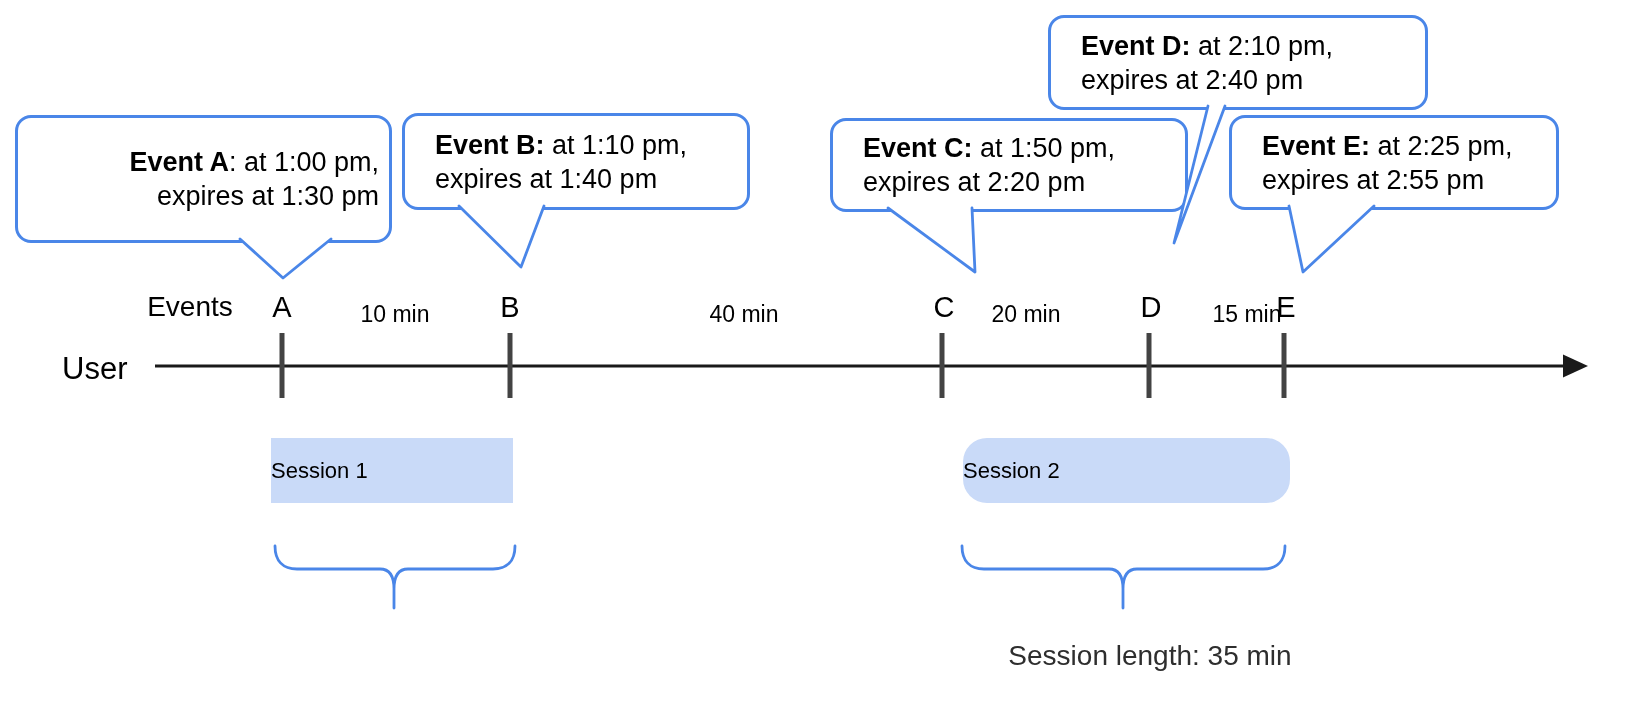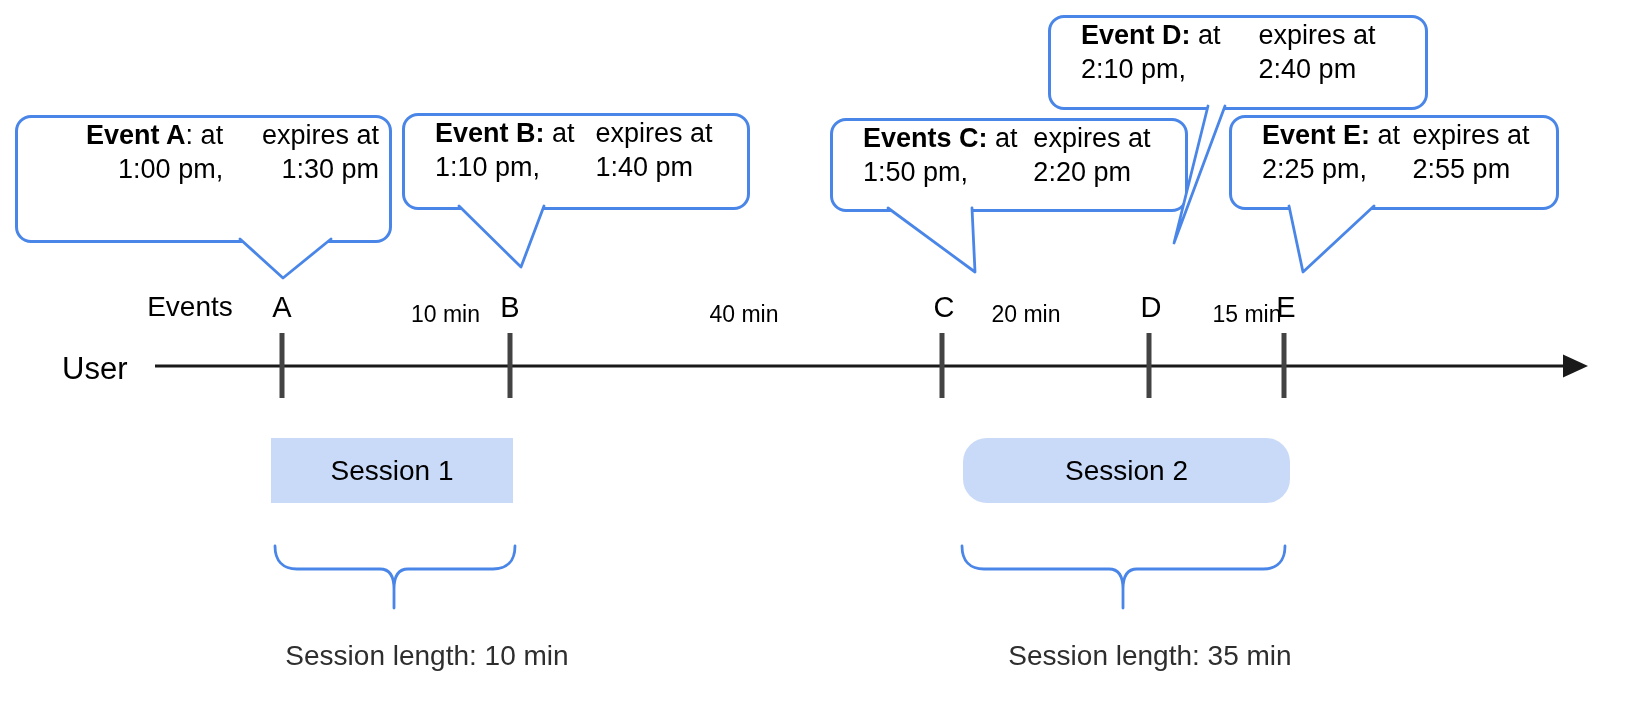--- a/index.html
+++ b/index.html
@@ -11,39 +11,39 @@
     color:#000;
     overflow:hidden;
   }
   .bubble{
     position:absolute;
     box-sizing:border-box;
     background:#ffffff;
     border:3px solid #4a86e8;
     border-radius:16px;
     display:flex;
-    flex-direction:row;
+    flex-direction:column;
     justify-content:center;
     padding:0 10px 0 30px;
     font-size:27px;
     line-height:34px;
     z-index:1;
   }
   .bubble .b{font-weight:bold;}
   .lbl{position:absolute;z-index:2;white-space:nowrap;}
   .letter{font-size:29px;line-height:30px;width:60px;text-align:center;}
   .interval{font-size:23px;line-height:24px;width:110px;text-align:center;}
   .events-label{font-size:28px;line-height:30px;width:100px;text-align:center;}
   .user-label{font-size:31px;line-height:32px;}
   .session-box{
     position:absolute;
     box-sizing:border-box;
     background:#c9daf8;
-    display:flex;align-items:center;justify-content:center;
-    font-size:28px;
+    display:flex;align-items:center;
+    font-size:22px;
     z-index:2;
   }
   .session-length{
     position:absolute;
     width:400px;text-align:center;
     font-size:28px;line-height:30px;
     color:#2e2e2e;
     z-index:2;
   }
   #overlay{position:absolute;left:0;top:0;z-index:3;pointer-events:none;}
@@ -57,21 +57,21 @@
     <div><span class="b">Event A</span><span>: at 1:00 pm,</span></div>
     <div>expires at 1:30 pm</div>
   </div>
 
   <div class="bubble" style="left:402px;top:113px;width:348px;height:97px;">
     <div><span class="b">Event B:</span><span> at 1:10 pm,</span></div>
     <div>expires at 1:40 pm</div>
   </div>
 
   <div class="bubble" style="left:830px;top:118px;width:358px;height:94px;">
-    <div><span class="b">Events C:</span><span> at 1:50 pm,</span></div>
+    <div><span class="b">Event C:</span><span> at 1:50 pm,</span></div>
     <div>expires at 2:20 pm</div>
   </div>
 
   <div class="bubble" style="left:1048px;top:15px;width:380px;height:95px;">
     <div><span class="b">Event D:</span><span> at 2:10 pm,</span></div>
     <div>expires at 2:40 pm</div>
   </div>
 
   <div class="bubble" style="left:1229px;top:115px;width:330px;height:95px;">
     <div><span class="b">Event E:</span><span> at 2:25 pm,</span></div>
@@ -79,35 +79,34 @@
   </div>
 
   <div class="lbl events-label" style="left:140px;top:292px;">Events</div>
 
   <div class="lbl letter" style="left:252px;top:292px;">A</div>
   <div class="lbl letter" style="left:480px;top:292px;">B</div>
   <div class="lbl letter" style="left:914px;top:292px;">C</div>
   <div class="lbl letter" style="left:1121px;top:292px;">D</div>
   <div class="lbl letter" style="left:1256px;top:292px;">E</div>
 
-  <div class="lbl interval" style="left:370px;top:302px;text-align:right;">10 min</div>
+  <div class="lbl interval" style="left:340px;top:302px;">10 min</div>
   <div class="lbl interval" style="left:689px;top:302px;">40 min</div>
   <div class="lbl interval" style="left:971px;top:302px;">20 min</div>
   <div class="lbl interval" style="left:1192px;top:302px;">15 min</div>
 
   <div class="lbl user-label" style="left:62px;top:353px;">User</div>
 
   <div class="session-box" style="left:271px;top:438px;width:242px;height:65px;">
     <span>Session 1</span>
   </div>
   <div class="session-box" style="left:963px;top:438px;width:327px;height:65px;border-radius:24px;">
     <span>Session 2</span>
   </div>
 
-  <div class="session-length" style="left:227px;top:641px;">Session length: 10 min</div>
   <div class="session-length" style="left:950px;top:641px;">Session length: 35 min</div>
 
   <svg id="overlay" width="1634" height="702" viewBox="0 0 1634 702">
 
     <g>
       <line x1="155" y1="366" x2="1566" y2="366" stroke="#1a1a1a" stroke-width="3"></line>
       <polygon points="1563,354.5 1588,366 1563,377.5" fill="#1a1a1a"></polygon>
     </g>
 
     <g stroke="#434343" stroke-width="5">

